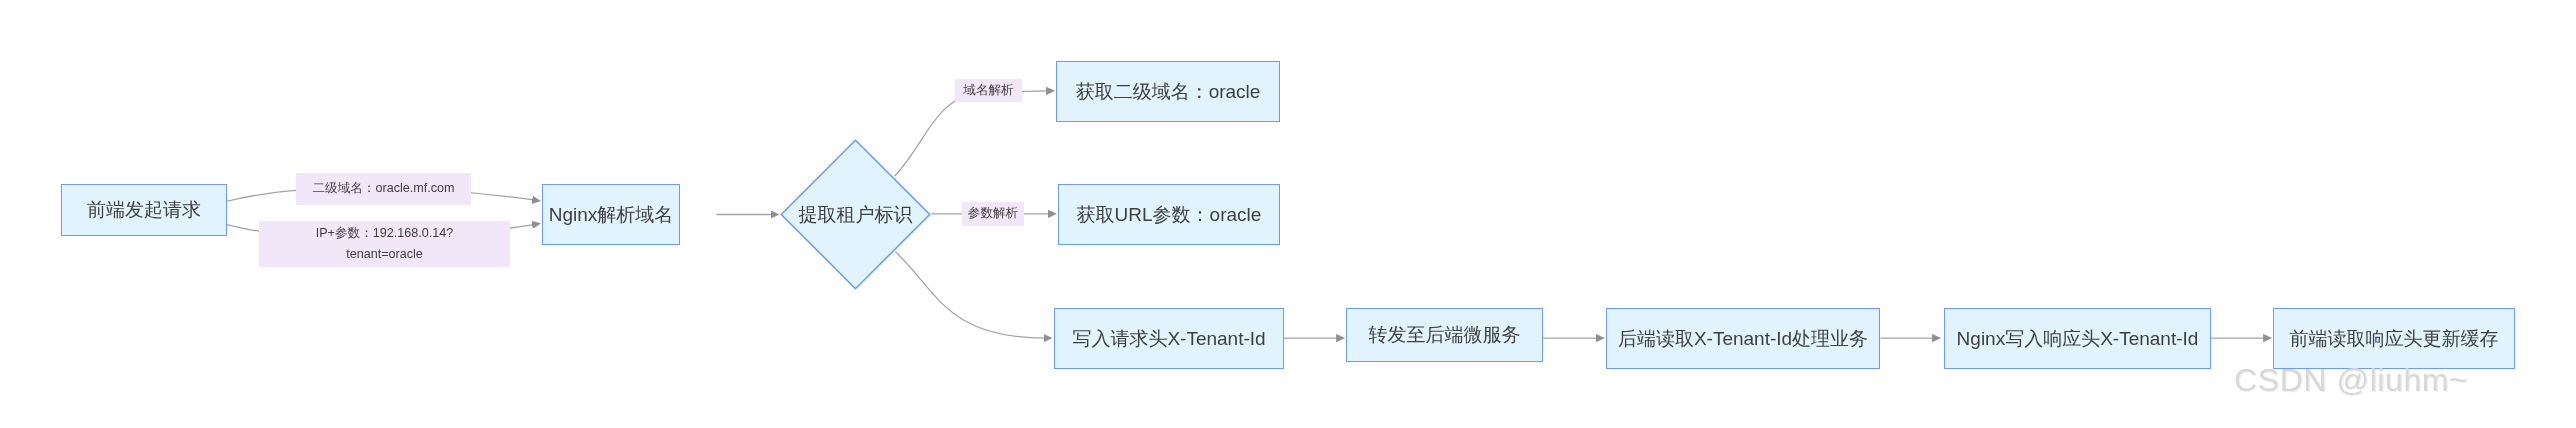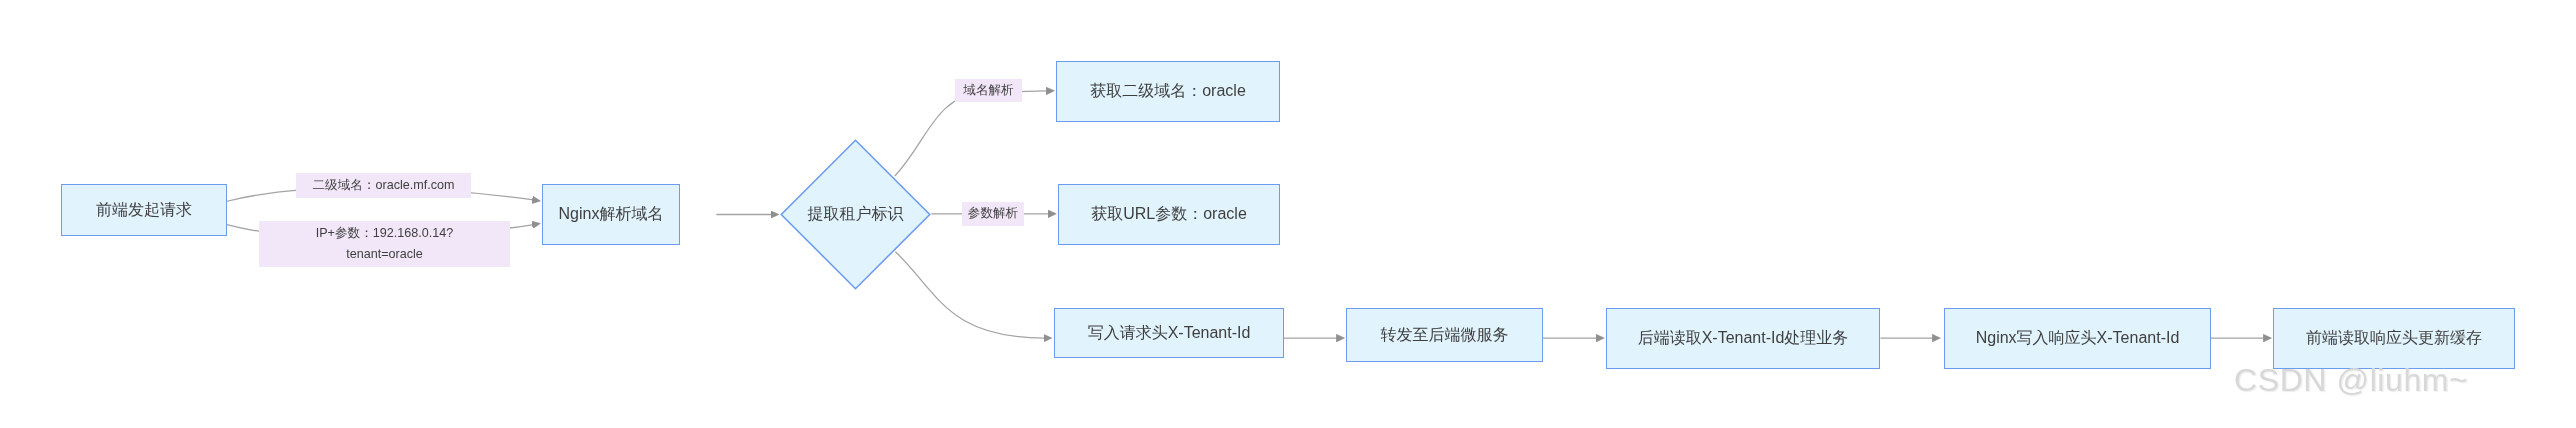--- a/index.html
+++ b/index.html
@@ -31,21 +31,21 @@
     z-index: 2;
     background: var(--node-fill, #e1f3fd);
     border: 1.6px solid var(--node-border, #6c9cf0);
     display: flex;
     align-items: center;
     justify-content: center;
     box-sizing: border-box;
   }
   .node-label {
     color: var(--text-color, #3f3f3f);
-    font-size: 16px;
+    font-size: 19px;
     text-align: center;
     white-space: nowrap;
   }
   .diamond {
     position: absolute;
     z-index: 2;
     display: flex;
     align-items: center;
     justify-content: center;
   }
@@ -117,41 +117,41 @@
   </div>
 
   <div class="node" style="left:1056px;top:61px;width:224px;height:61px">
     <span class="node-label">获取二级域名：oracle</span>
   </div>
 
   <div class="node" style="left:1058px;top:184px;width:222px;height:61px">
     <span class="node-label">获取URL参数：oracle</span>
   </div>
 
-  <div class="node" style="left:1054px;top:308px;width:230px;height:50px">
+  <div class="node" style="left:1054px;top:308px;width:230px;height:61px">
     <span class="node-label">写入请求头X-Tenant-Id</span>
   </div>
 
   <div class="node" style="left:1346px;top:308px;width:197px;height:54px">
     <span class="node-label">转发至后端微服务</span>
   </div>
 
   <div class="node" style="left:1606px;top:308px;width:274px;height:61px">
     <span class="node-label">后端读取X-Tenant-Id处理业务</span>
   </div>
 
   <div class="node" style="left:1944px;top:308px;width:267px;height:61px">
     <span class="node-label">Nginx写入响应头X-Tenant-Id</span>
   </div>
 
   <div class="node" style="left:2273px;top:308px;width:242px;height:61px">
     <span class="node-label">前端读取响应头更新缓存</span>
   </div>
 
-  <div class="edge-label" style="left:296px;top:173px;width:175px;height:25px">
+  <div class="edge-label" style="left:296px;top:173px;width:175px;height:32px">
     <span>二级域名：oracle.mf.com</span>
   </div>
 
   <div class="edge-label" style="left:259px;top:221px;width:251px;height:46px">
     <span>IP+参数：192.168.0.14?</span>
     <span>tenant=oracle</span>
   </div>
 
   <div class="edge-label" style="left:955px;top:79px;width:67px;height:23px">
     <span>域名解析</span>

